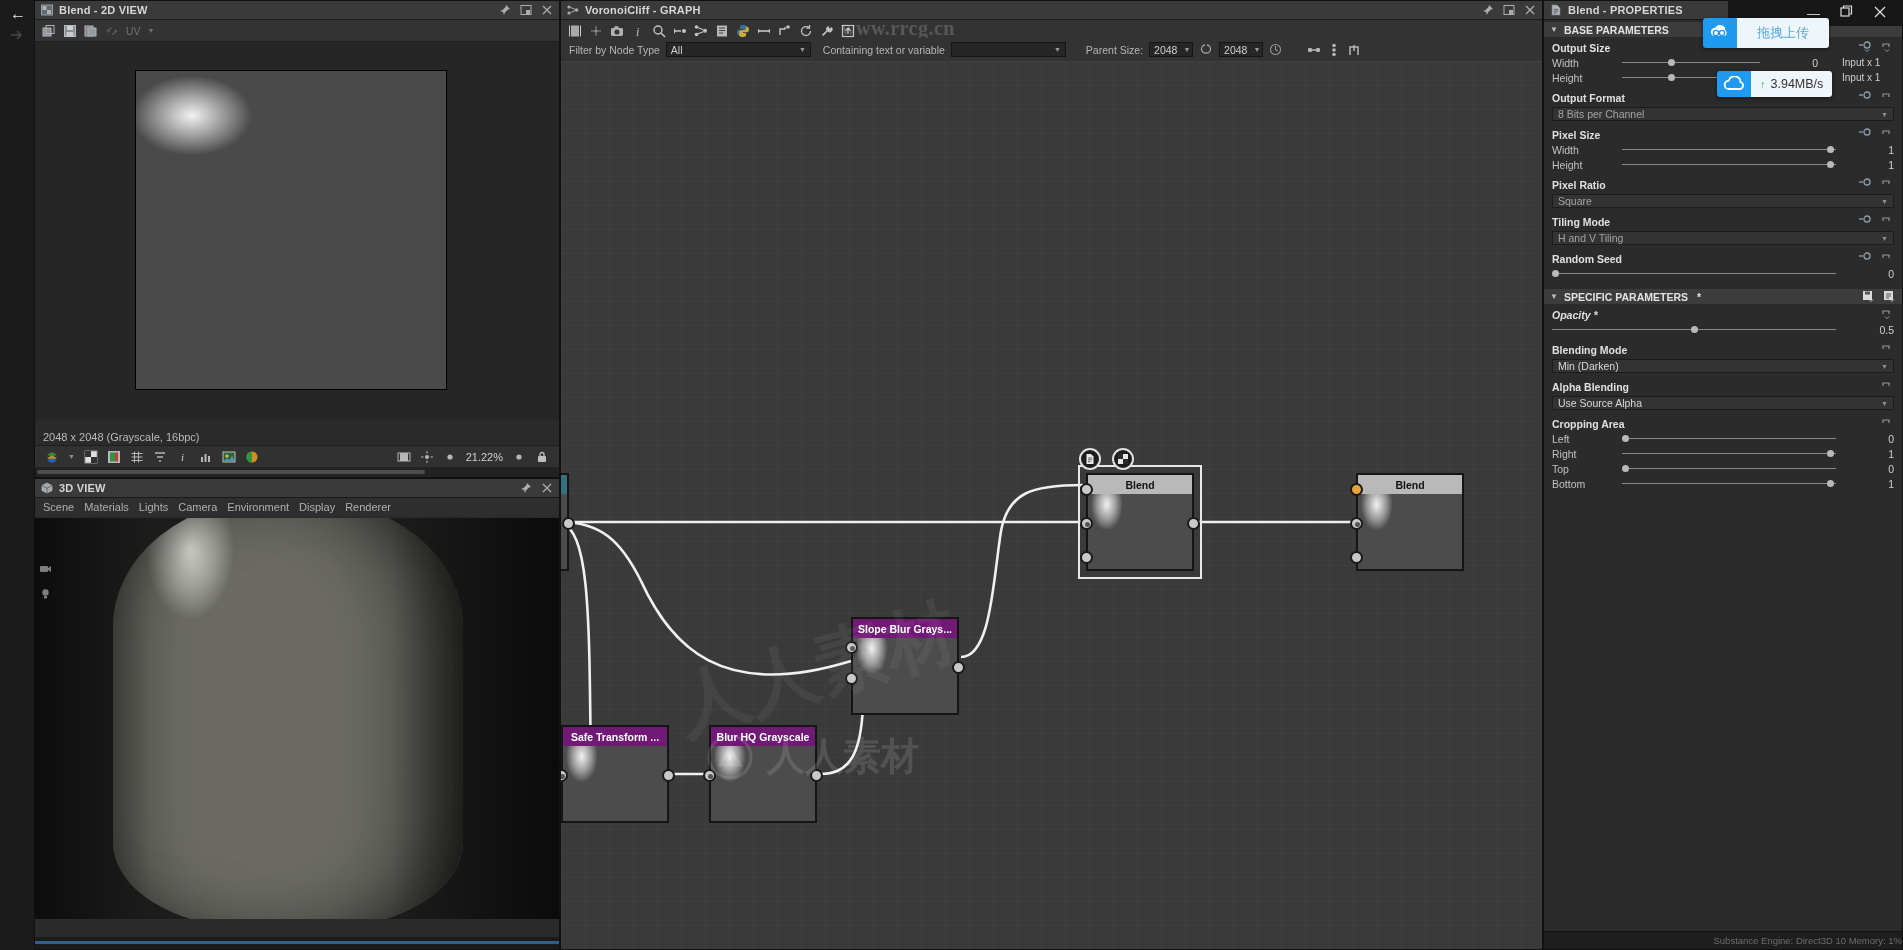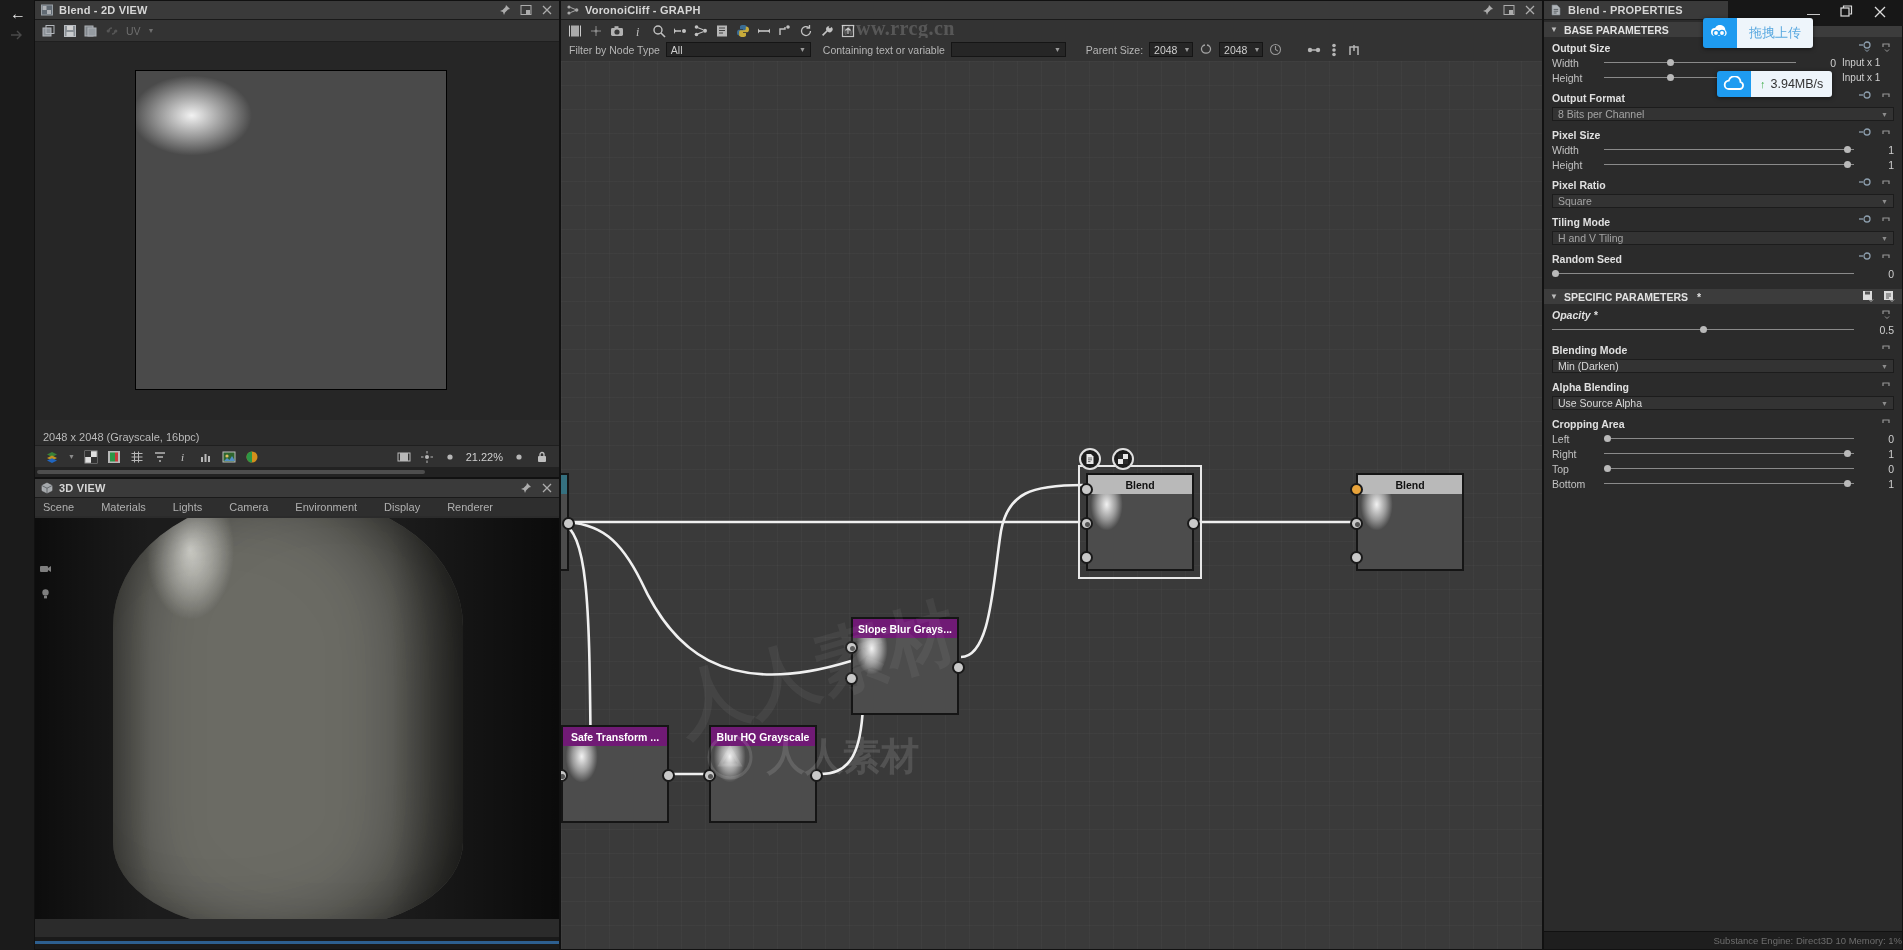--- a/index.html
+++ b/index.html
@@ -60,21 +60,21 @@
     display:flex; align-items:center; gap:9px; padding:0 10px; border-top:1px solid #1f1f1f;
   }
   #bar2d .spacer{ flex:1; }
   #zoom2d{ font-size:11px; color:#cfcfcf; }
   #scroll2d{ position:absolute; left:0; right:0; bottom:0; height:10px; background:#222; }
   #scroll2d i{ position:absolute; left:2px; top:3px; width:74%; height:4px; background:#4d4d4d; border-radius:2px; }
 
   
   #view3d{ left:34px; top:478px; width:526px; height:472px; }
   #view3d .canvas{ position:absolute; left:0; top:39px; right:0; bottom:30px; background:#1c1c1c; overflow:hidden; }
-  #menu3d{ height:18px; display:flex; align-items:center; gap:27px; padding:0 8px; background:#2e2e2e; font-size:11px; color:#b0b0b0;}
+  #menu3d{ height:18px; display:flex; align-items:center; gap:10px; padding:0 8px; background:#2e2e2e; font-size:11px; color:#b0b0b0;}
   #menu3d span{ cursor:pointer; }
   #rock{
     position:absolute; left:78px; top:-20px; width:350px; height:430px;
     border-radius:46% 46% 40% 40% / 30% 30% 20% 20%;
     background:
       radial-gradient(ellipse 44px 70px at 22% 12%, #d8d8d2 0%, #9a9a94 60%, #6c6c66 100%),
       radial-gradient(ellipse 50px 64px at 63% 18%, #cfcfc9 0%, #9b9b95 58%, #6a6a64 100%),
       radial-gradient(ellipse 46px 76px at 35% 38%, #e0e0da 0%, #a3a39d 56%, #70706a 100%),
       radial-gradient(ellipse 52px 68px at 76% 44%, #c4c4be 0%, #90908a 58%, #62625c 100%),
       radial-gradient(ellipse 44px 72px at 18% 62%, #dadad4 0%, #9d9d97 57%, #6b6b65 100%),
@@ -156,21 +156,21 @@
   #props .body{ position:absolute; left:0; right:0; top:19px; bottom:18px; overflow:hidden; }
   .sect{
     height:15px; background:#3c3c3c; display:flex; align-items:center; gap:6px;
     padding:0 6px; font-size:10.5px; font-weight:bold; color:#e2e2e2; margin-top:2px;
   }
   .sect .caret{ font-size:8px; color:#bbb; }
   .sect .sicons{ margin-left:auto; display:flex; gap:8px; }
   .grp{ padding:4px 8px 3px 8px; }
   .glabel{ font-size:10.5px; font-weight:bold; color:#e0e0e0; display:flex; align-items:center; }
   .glabel .gi{ margin-left:auto; display:flex; gap:9px; opacity:.85; }
-  .row{ display:flex; align-items:center; gap:6px; height:13px; margin-top:2px; font-size:10.5px; color:#c2c2c2;}
+  .row{ display:flex; align-items:center; gap:24px; height:13px; margin-top:2px; font-size:10.5px; color:#c2c2c2;}
   .row .rl{ width:46px; flex:0 0 46px; }
   .slider{ position:relative; flex:1; height:11px; }
   .slider i{ position:absolute; left:0; right:0; top:5px; height:1px; background:#8a8a8a; }
   .slider b{ position:absolute; top:2px; width:7px;height:7px;border-radius:50%;background:#b9b9b9; }
   .row .rv{ width:34px; text-align:right; color:#cfcfcf; }
   .row .rx{ width:52px; text-align:left; color:#cfcfcf; font-size:10px;}
   .dd{
     height:14px; background:#333; border:1px solid #1c1c1c; color:#a4a4a4;
     display:flex; align-items:center; padding:0 5px; margin-top:3px; font-size:10.5px;
   }
@@ -181,21 +181,21 @@
     display:flex; align-items:center; justify-content:flex-end; padding-right:0;
     font-size:9.5px; color:#6d6d6d; border-top:1px solid #111;
   }
 
   
   .uploadbox{
     position:absolute; display:flex; align-items:center; border-radius:3px; overflow:hidden;
     box-shadow:0 1px 4px rgba(0,0,0,.5);
   }
   .uploadbox .ic{ width:34px;height:30px;background:#1e9bf0; display:flex;align-items:center;justify-content:center;}
-  .uploadbox .tx{ height:30px; background:#eef5fb; color:#5aa9e0; display:flex;align-items:center; padding:0 12px; font-size:13px; }
+  .uploadbox .tx{ height:30px; background:#eef5fb; color:#5aa9e0; display:flex;align-items:center; padding:0 20px; font-size:13px; }
   .uploadbox2 .ic{ height:26px; }
   .uploadbox2 .tx{ height:26px; color:#333; font-size:12.5px; padding:0 9px; gap:5px; }
   .wmk{ position:absolute; pointer-events:none; user-select:none; }
   .wmk-t{ color:rgba(255,255,255,.055); font-weight:bold; font-family:"Liberation Serif", serif; }
   .wmk-c{ color:rgba(255,255,255,.05); font-weight:bold; font-family:"DejaVu Sans", sans-serif; }
 
   #wintitle{ position:absolute; right:0; top:0; height:26px; width:175px; background:#171717;
      display:flex; align-items:center; justify-content:flex-end; gap:20px; padding-right:16px; color:#ddd; font-size:13px;}
 </style>
 </head>

